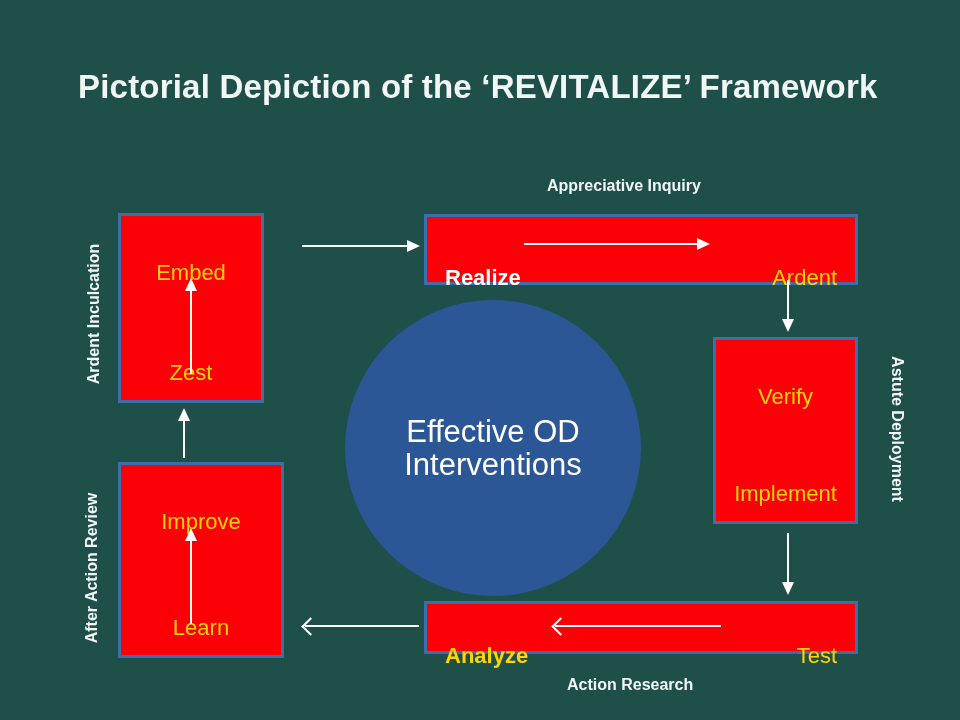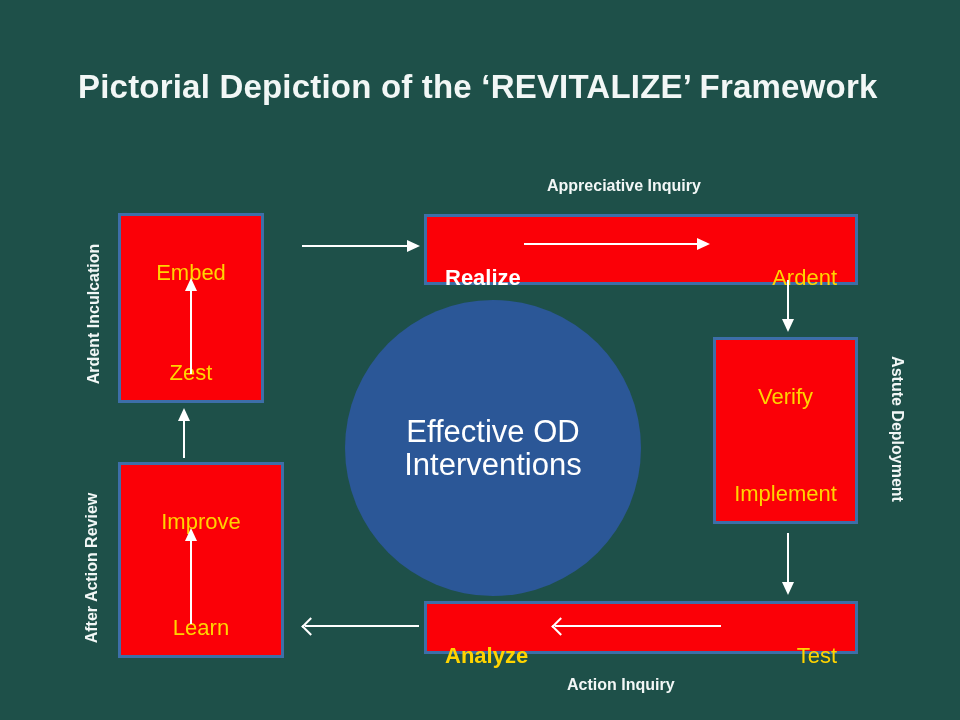--- a/index.html
+++ b/index.html
@@ -230,21 +230,21 @@
 
   <div class="slide-title">Pictorial Depiction of the ‘REVITALIZE’ Framework</div>
 
   <div id="centre-circle">
     <div class="circle-text">Effective OD
 Interventions</div>
   </div>
 
   <div class="caption" id="cap-appreciative">Appreciative Inquiry</div>
 
-  <div class="caption" id="cap-action">Action Inquiry</div>
+  <div class="caption" id="cap-action">Action Research</div>
 
   <div class="caption" id="cap-ardent">Ardent Inculcation</div>
 
   <div class="caption" id="cap-after">After Action Review</div>
 
   <div class="caption" id="cap-astute">Astute Deployment</div>
 
   <div class="rbox" id="box-embed-zest">
     <div class="lbl v-top">Embed</div>
     <div class="lbl v-bot">Zest</div>

